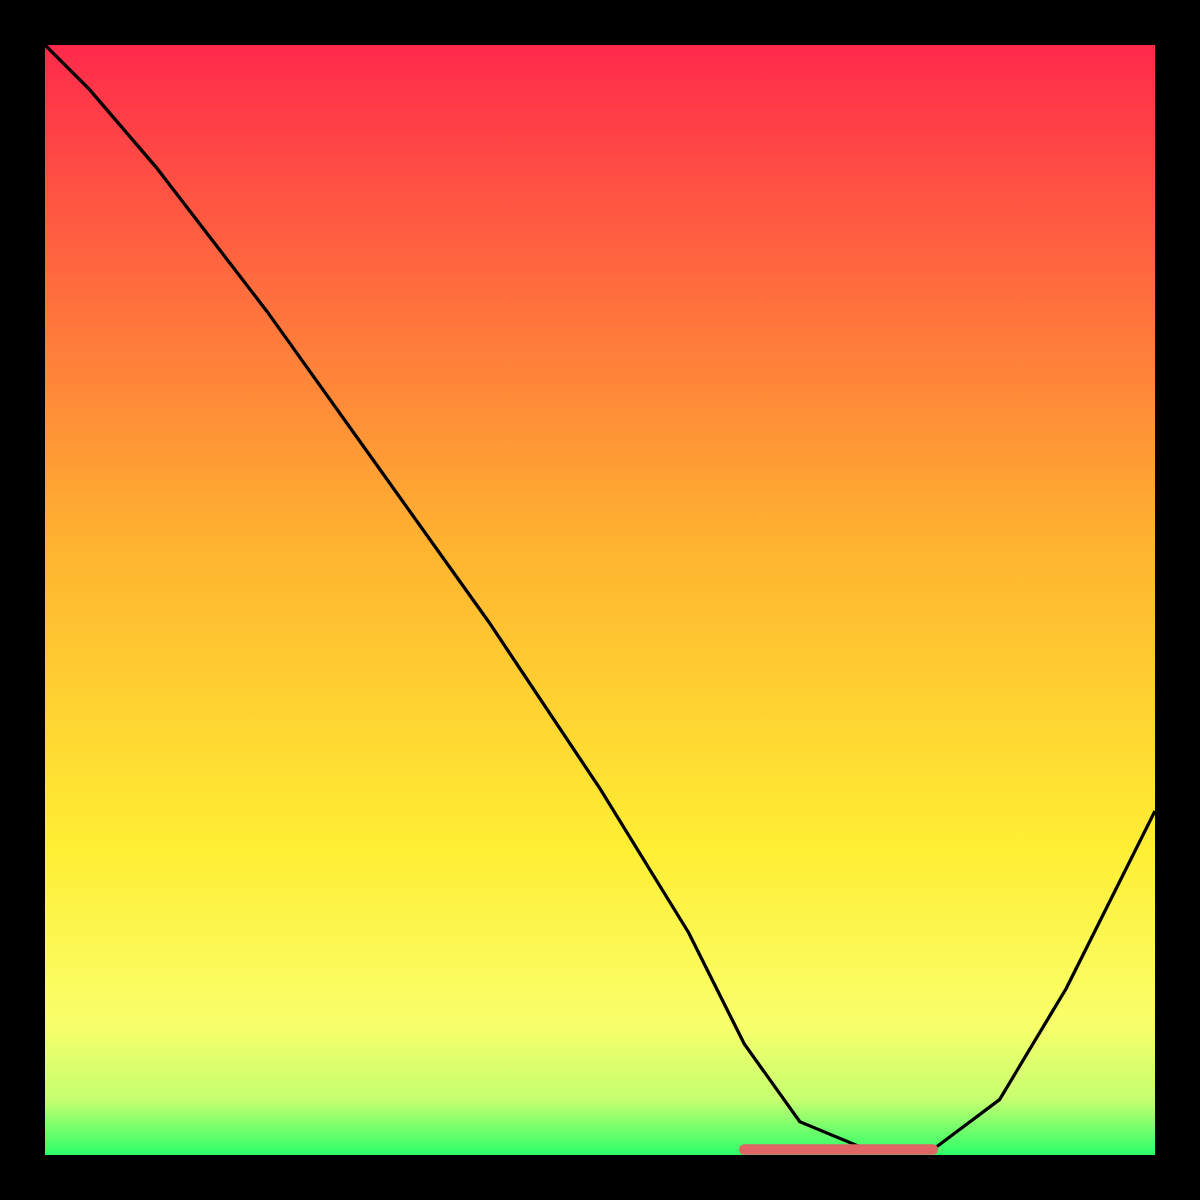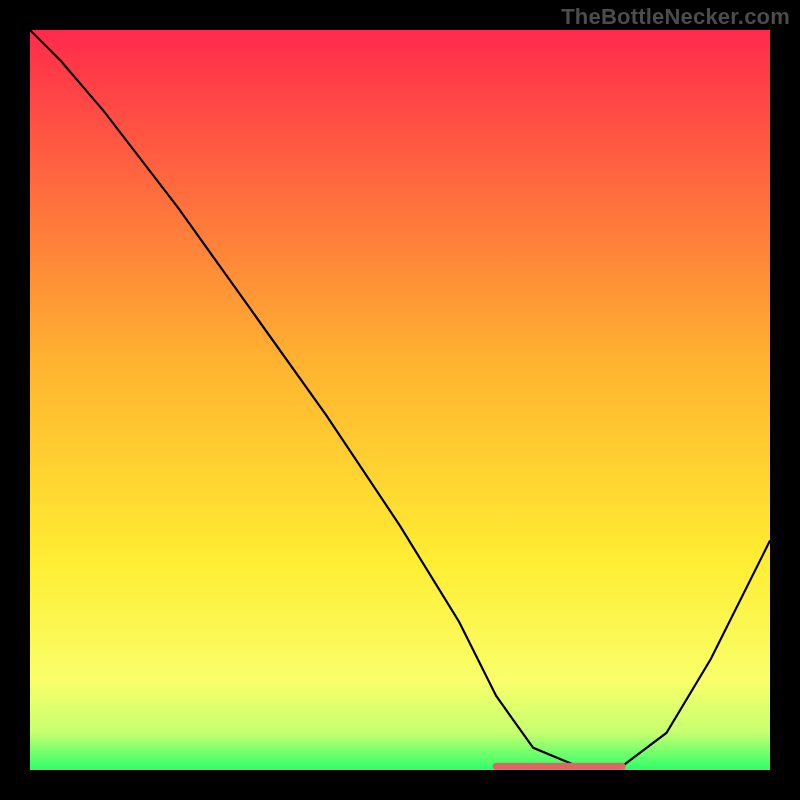--- a/index.html
+++ b/index.html
@@ -33,21 +33,20 @@
     top: 30px;
     width: 740px;
     height: 740px;
     display: block;
   }
 </style>
 </head>
 <body>
 <div class="stage">
 
-  <div class="watermark">TheBottleNecker.com</div>
 
   <svg class="plot" viewBox="0 0 740 740" preserveAspectRatio="none">
     <defs>
       <linearGradient id="bg-grad" x1="0" y1="0" x2="0" y2="1">
         <stop id="g0" offset="0%" stop-color="#ff2a4b"></stop>
         <stop id="g1" offset="45%" stop-color="#ffb330"></stop>
         <stop id="g2" offset="72%" stop-color="#ffee33"></stop>
         <stop id="g3" offset="88%" stop-color="#f9ff6a"></stop>
         <stop id="g4" offset="95%" stop-color="#c6ff70"></stop>
         <stop id="g5" offset="100%" stop-color="#2cff69"></stop>

